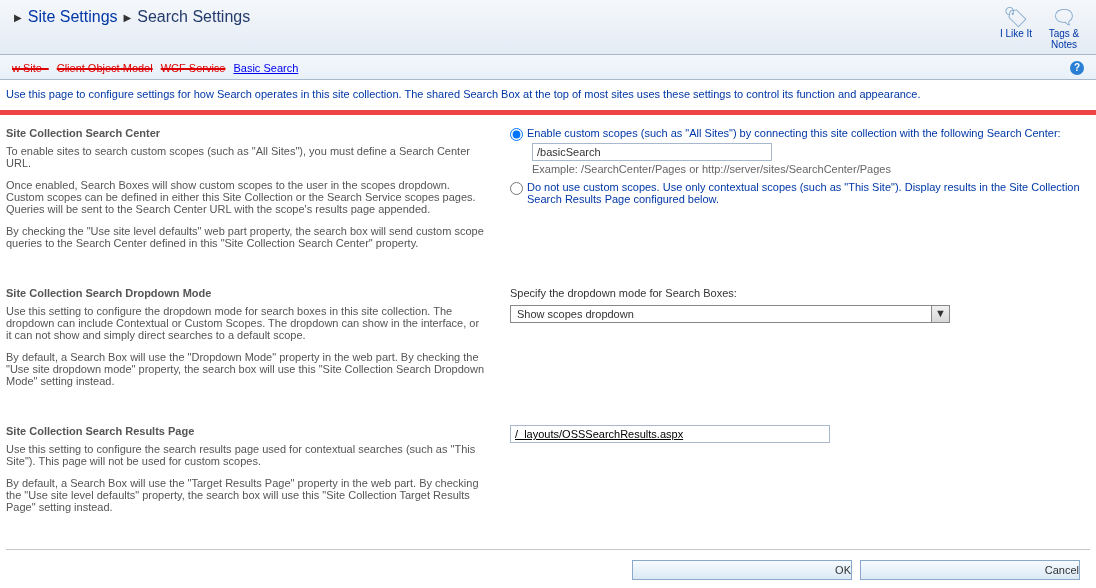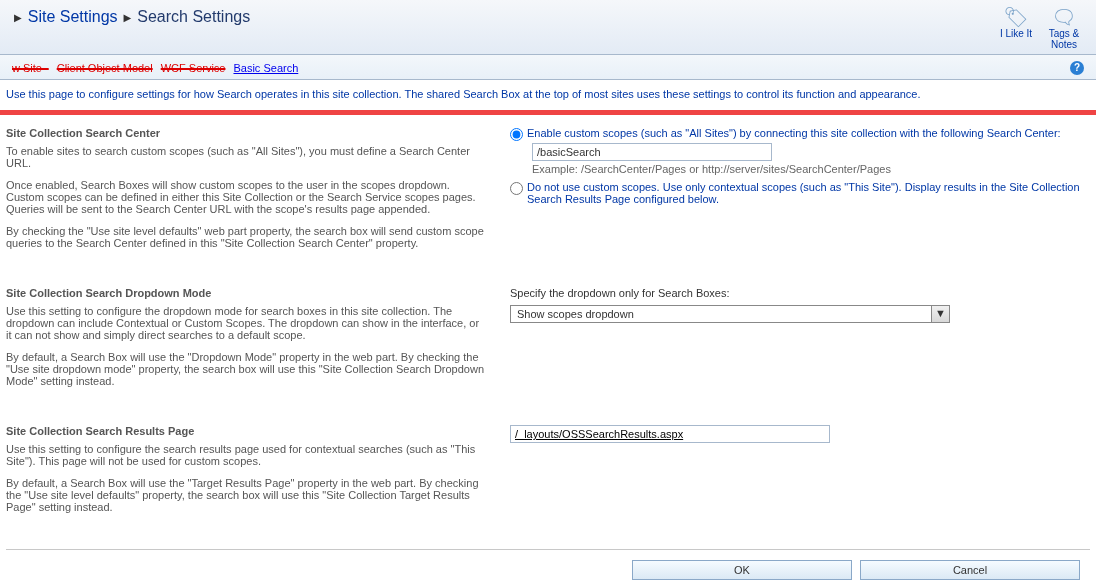--- a/index.html
+++ b/index.html
@@ -155,21 +155,21 @@
   }
   .footer {
     display: flex;
     justify-content: flex-end;
     gap: 8px;
     padding: 0 10px 12px 0;
   }
   .btn {
     width: 220px;
     padding: 3px 0;
-    text-align: center;
+    text-align: right;
     font-family: inherit;
     font-size: 11px;
     border: 1px solid #8aa8c8;
     background: linear-gradient(to bottom, #f6fbff, #dbe9f5);
     cursor: pointer;
     color: #333;
   }
 </style>
 </head>
 <body>
@@ -231,21 +231,21 @@
     </div>
   </div>
 
   <div class="section">
     <div class="left">
       <div class="title">Site Collection Search Dropdown Mode</div>
       <p>Use this setting to configure the dropdown mode for search boxes in this site collection.  The dropdown can include Contextual or Custom Scopes.  The dropdown can show in the interface, or it can not show and simply direct searches to a default scope.</p>
       <p>By default, a Search Box will use the "Dropdown Mode" property in the web part.  By checking the "Use site dropdown mode" property, the search box will use this "Site Collection Search Dropdown Mode" setting instead.</p>
     </div>
     <div class="right">
-      <div class="right-label">Specify the dropdown only for Search Boxes:</div>
+      <div class="right-label">Specify the dropdown mode for Search Boxes:</div>
       <div class="select-wrap">
         <div class="sel-text">Show scopes dropdown</div>
         <div class="sel-arrow">▼</div>
       </div>
     </div>
   </div>
 
   <div class="section">
     <div class="left">
       <div class="title">Site Collection Search Results Page</div>

